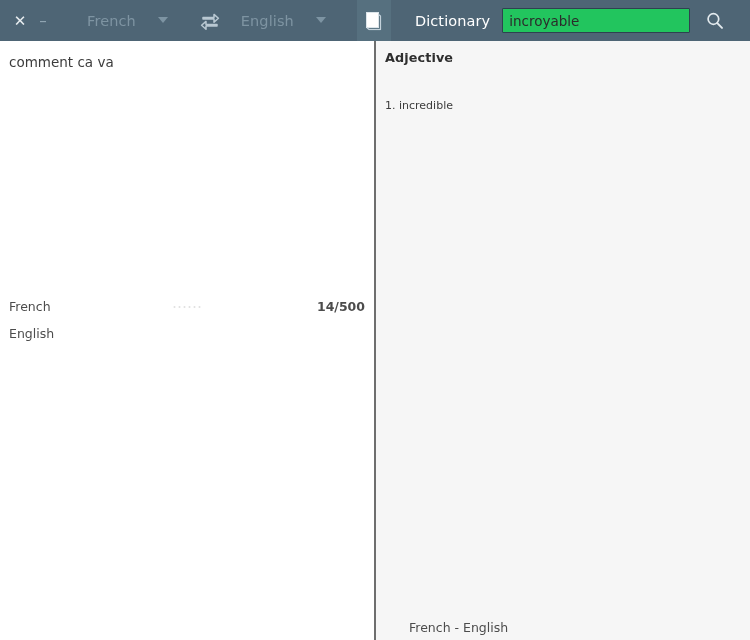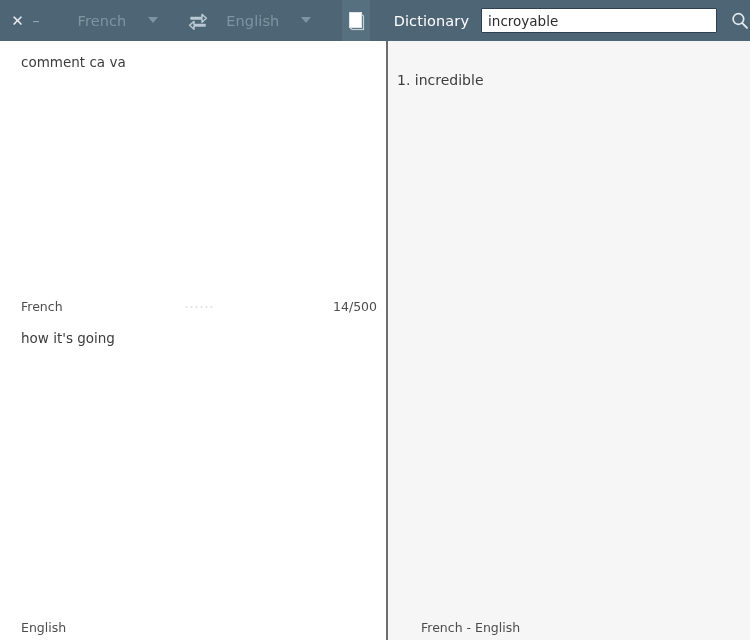--- a/index.html
+++ b/index.html
@@ -120,25 +120,25 @@
     color: #ffffff;
     letter-spacing: 0.1px;
     user-select: none;
   }
 
   .search-wrap {
     margin-left: 12px;
     flex: 0 0 auto;
   }
   .search-input {
-    width: 236px;
+    width: 188px;
     height: 25px;
     box-sizing: border-box;
     border: 1px solid #2f4150;
-    background: #ffffff;
+    background: #22c55e;
     font-family: "DejaVu Sans", "Liberation Sans", sans-serif;
     font-size: 13.5px;
     color: #2b2b2b;
     padding: 0 6px;
     outline: none;
     border-radius: 1px;
   }
 
   .search-btn {
     margin-left: 12px;
@@ -150,21 +150,20 @@
     cursor: default;
   }
 
   
   .body {
     flex: 1;
     display: flex;
     position: relative;
     min-height: 0;
     background: #ffffff;
-    padding-left: 12px;
   }
 
   
   .left-col {
     width: 374px;
     min-width: 374px;
     display: flex;
     flex-direction: column;
     background: #ffffff;
     position: relative;
@@ -197,20 +196,21 @@
     background: #ffffff;
   }
   .meta-lang {
     font-size: 12.5px;
     color: #4c4c4c;
   }
   .meta-count {
     margin-left: auto;
     font-size: 12.5px;
     color: #4c4c4c;
+    font-weight: bold;
   }
   .grip {
     position: absolute;
     left: 50%;
     top: 50%;
     transform: translate(-50%, -50%);
     display: flex;
     gap: 3px;
     pointer-events: auto;
   }
@@ -274,23 +274,23 @@
     min-height: 0;
   }
   .dict-pos {
     font-size: 12.8px;
     font-weight: bold;
     color: #2e2e2e;
     margin: 0 0 4px 0;
     letter-spacing: 0.1px;
   }
   .dict-entry {
-    font-size: 14px;
+    font-size: 11px;
     color: #3c3c3c;
-    margin-top: 21px;
+    margin-top: 33px;
     line-height: 1.4;
   }
 
   .right-status {
     height: 26px;
     min-height: 26px;
     display: flex;
     align-items: center;
     padding: 0 9px;
     box-sizing: border-box;
@@ -368,33 +368,31 @@
           <span></span>
           <span></span>
           <span></span>
           <span></span>
           <span></span>
           <span></span>
         </div>
         <span class="meta-count">14/500</span>
       </div>
 
-      <div class="target-area">
-        <div class="target-text">how it's going</div>
-      </div>
 
       <div class="left-status">
         <span>English</span>
       </div>
     </div>
 
     <div class="v-divider"></div>
 
     <div class="right-col">
       <div class="dict-body">
+        <div class="dict-pos">Adjective</div>
         <div class="dict-entry">1. incredible</div>
       </div>
 
       <div class="right-status">
         <span>French - English</span>
       </div>
     </div>
 
   </div>
 </div>

